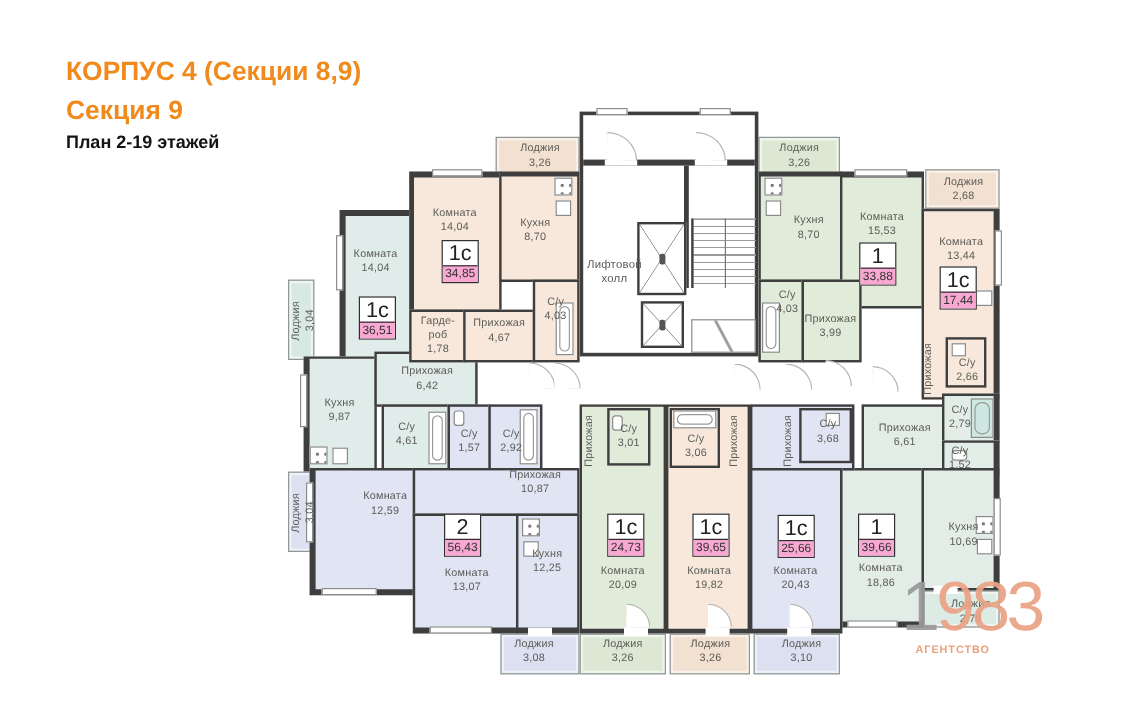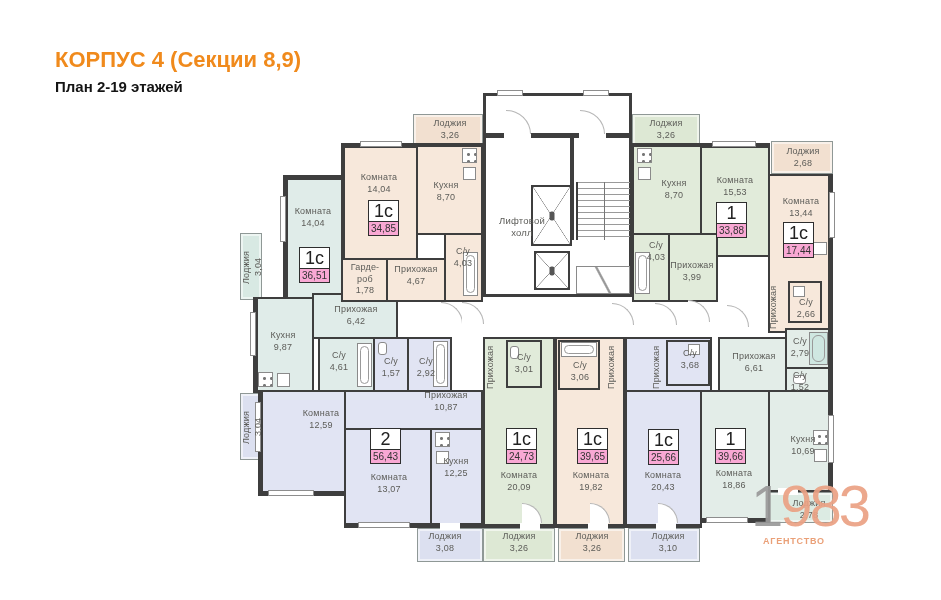--- a/index.html
+++ b/index.html
@@ -67,20 +67,21 @@
   .logo .agency{margin-top:2px;margin-left:12px;font-size:9px;font-weight:bold;
     letter-spacing:.8px;color:#e9996e;line-height:1.5}
 </style>
 </head>
 <body>
 
 <div class="page">
 
   <div class="titlebox">
     <div class="t1">КОРПУС 4 (Секции 8,9)</div>
+    <div class="t2">Секция 9</div>
     <div class="t3">План 2-19 этажей</div>
   </div>
 
   <div class="plan">
 
     <div class="lodge" style="left:240px;top:233px;width:22px;height:67px;background:var(--cyanL)"></div>
     <div class="lodge" style="left:413px;top:114px;width:70px;height:33px;background:var(--beigeL)"></div>
     <div class="lodge" style="left:632px;top:114px;width:68px;height:33px;background:var(--greenL)"></div>
     <div class="lodge" style="left:771px;top:141px;width:62px;height:33px;background:var(--beigeL)"></div>
     <div class="lodge" style="left:240px;top:393px;width:22px;height:67px;background:var(--lavL)"></div>
@@ -103,21 +104,21 @@
 
     <div class="white" style="left:483px;top:93px;width:149px;height:204px"></div>
     <div class="wallseg" style="left:486px;top:133px;width:143px;height:5px"></div>
     <div class="gap" style="left:504px;top:133px;width:27px;height:5px"></div>
     <div class="gap" style="left:579px;top:133px;width:27px;height:5px"></div>
     <div class="wallseg" style="left:570px;top:138px;width:4px;height:102px"></div>
     <div class="elev" style="left:531px;top:185px;width:41px;height:61px"></div>
     <div class="elev" style="left:534px;top:251px;width:36px;height:39px"></div>
     <div class="stairs" style="left:576px;top:182px;width:54px;height:58px"></div>
     <div class="hatch" style="left:576px;top:266px;width:54px;height:28px"></div>
-    <div class="lab" style="left:497px;top:215px;width:50px;font-size:9.5px">Лифтовой холл</div>
+    <div class="lab" style="left:487px;top:215px;width:50px;font-size:9.5px">Лифтовой холл</div>
 
     <div class="room" style="left:632px;top:143px;width:70px;height:92px;background:var(--green);border-top-width:4px"></div>
     <div class="room" style="left:700px;top:143px;width:70px;height:114px;background:var(--green);border-top-width:5px"></div>
     <div class="room" style="left:632px;top:233px;width:38px;height:69px;background:var(--green)"></div>
     <div class="room" style="left:668px;top:233px;width:50px;height:69px;background:var(--green)"></div>
 
     <div class="room" style="left:768px;top:174px;width:65px;height:159px;background:var(--beige);border-right-width:5px"></div>
     <div class="room" style="left:788px;top:281px;width:34px;height:42px;background:var(--beige)"></div>
 
     <div class="room" style="left:718px;top:337px;width:69px;height:55px;background:var(--teal)"></div>

